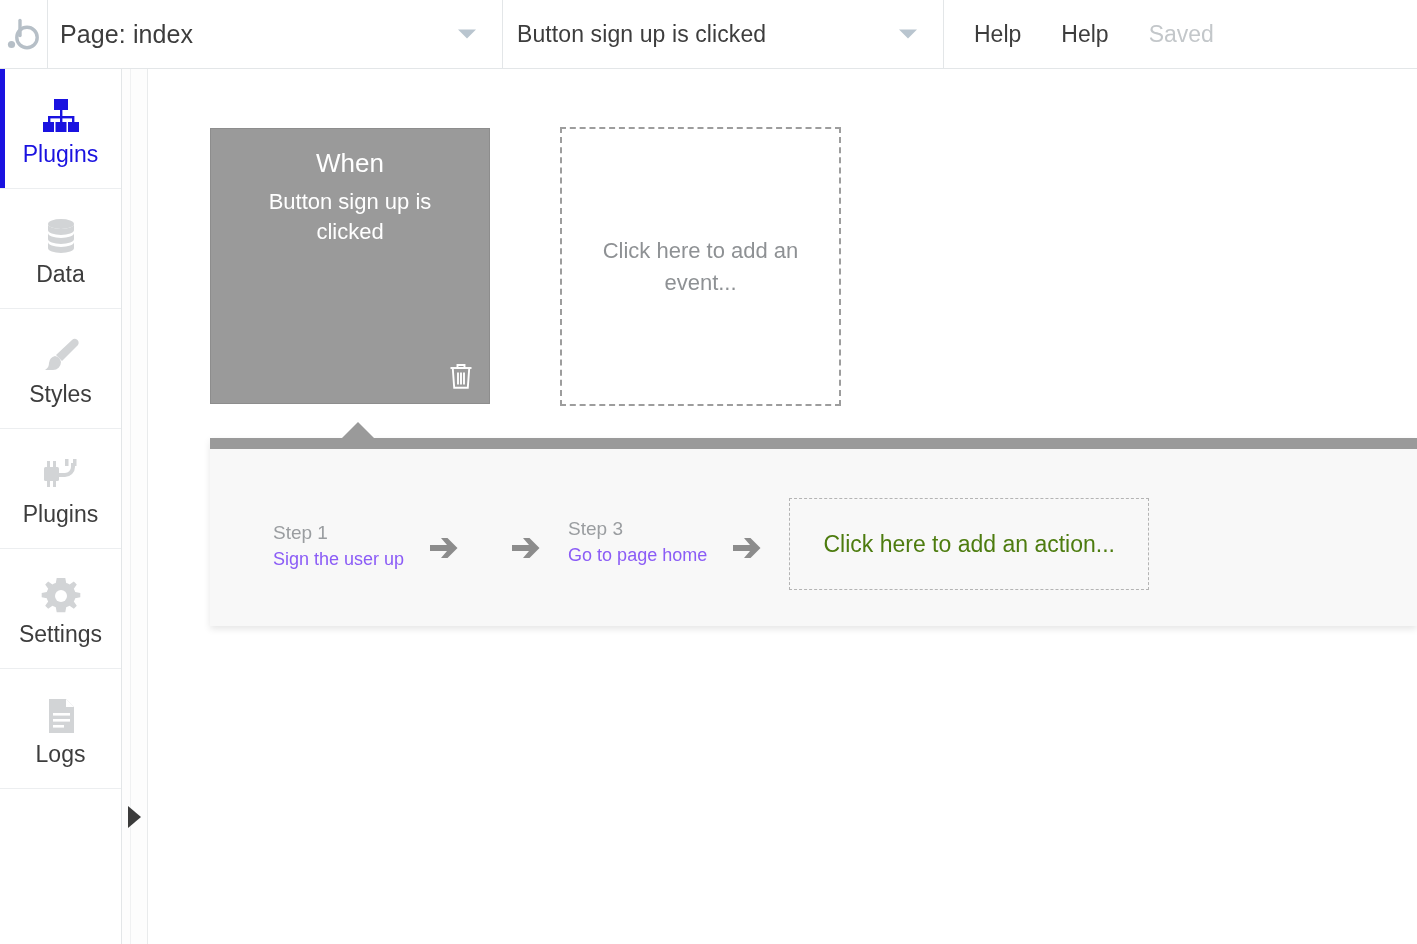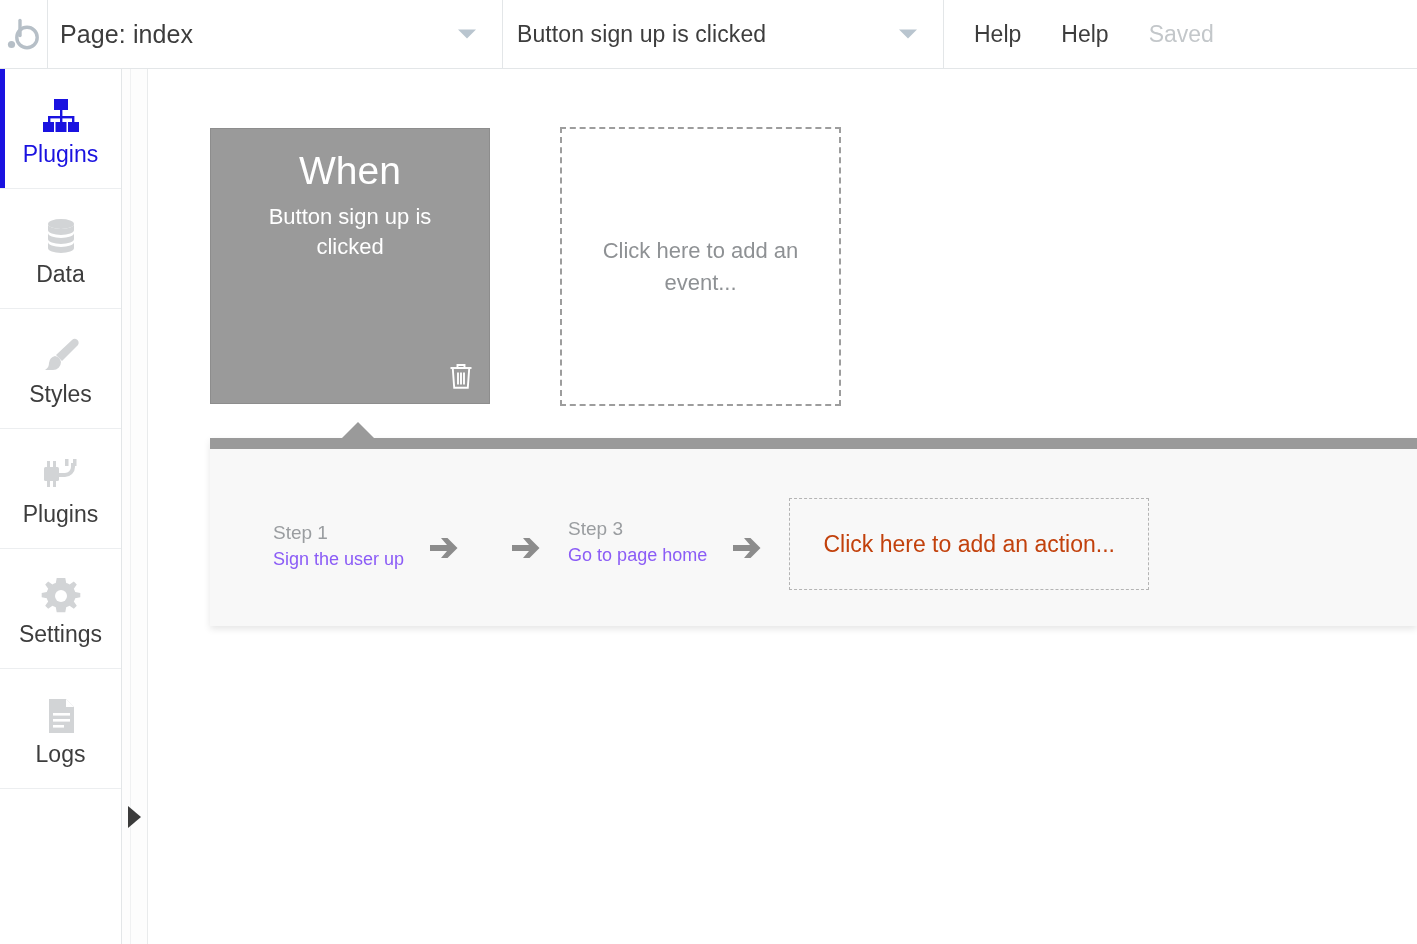--- a/index.html
+++ b/index.html
@@ -184,21 +184,21 @@
     width: 280px;
     height: 276px;
     background: #9a9a9a;
     border: 1px solid #8d8d8d;
     cursor: pointer;
   }
   .event-card .when-title {
     margin-top: 20px;
     text-align: center;
     color: #ffffff;
-    font-size: 39px;
+    font-size: 26px;
     line-height: 1.15;
   }
   .event-card .when-sub {
     margin: 8px 26px 0;
     text-align: center;
     color: #ffffff;
     font-size: 22px;
     line-height: 1.35;
   }
   .trash-btn {
@@ -300,21 +300,21 @@
     border: 1px dashed #b4b4b4;
     display: flex;
     align-items: center;
     justify-content: center;
     margin-top: 4px;
     cursor: pointer;
     background: transparent;
   }
   .add-action span {
     font-size: 23px;
-    color: #c2410c;
+    color: #4d7c0f;
   }
 </style>
 </head>
 <body>
 
 <div id="app">
 
   <div class="topbar">
 
     <div class="logo-cell">

